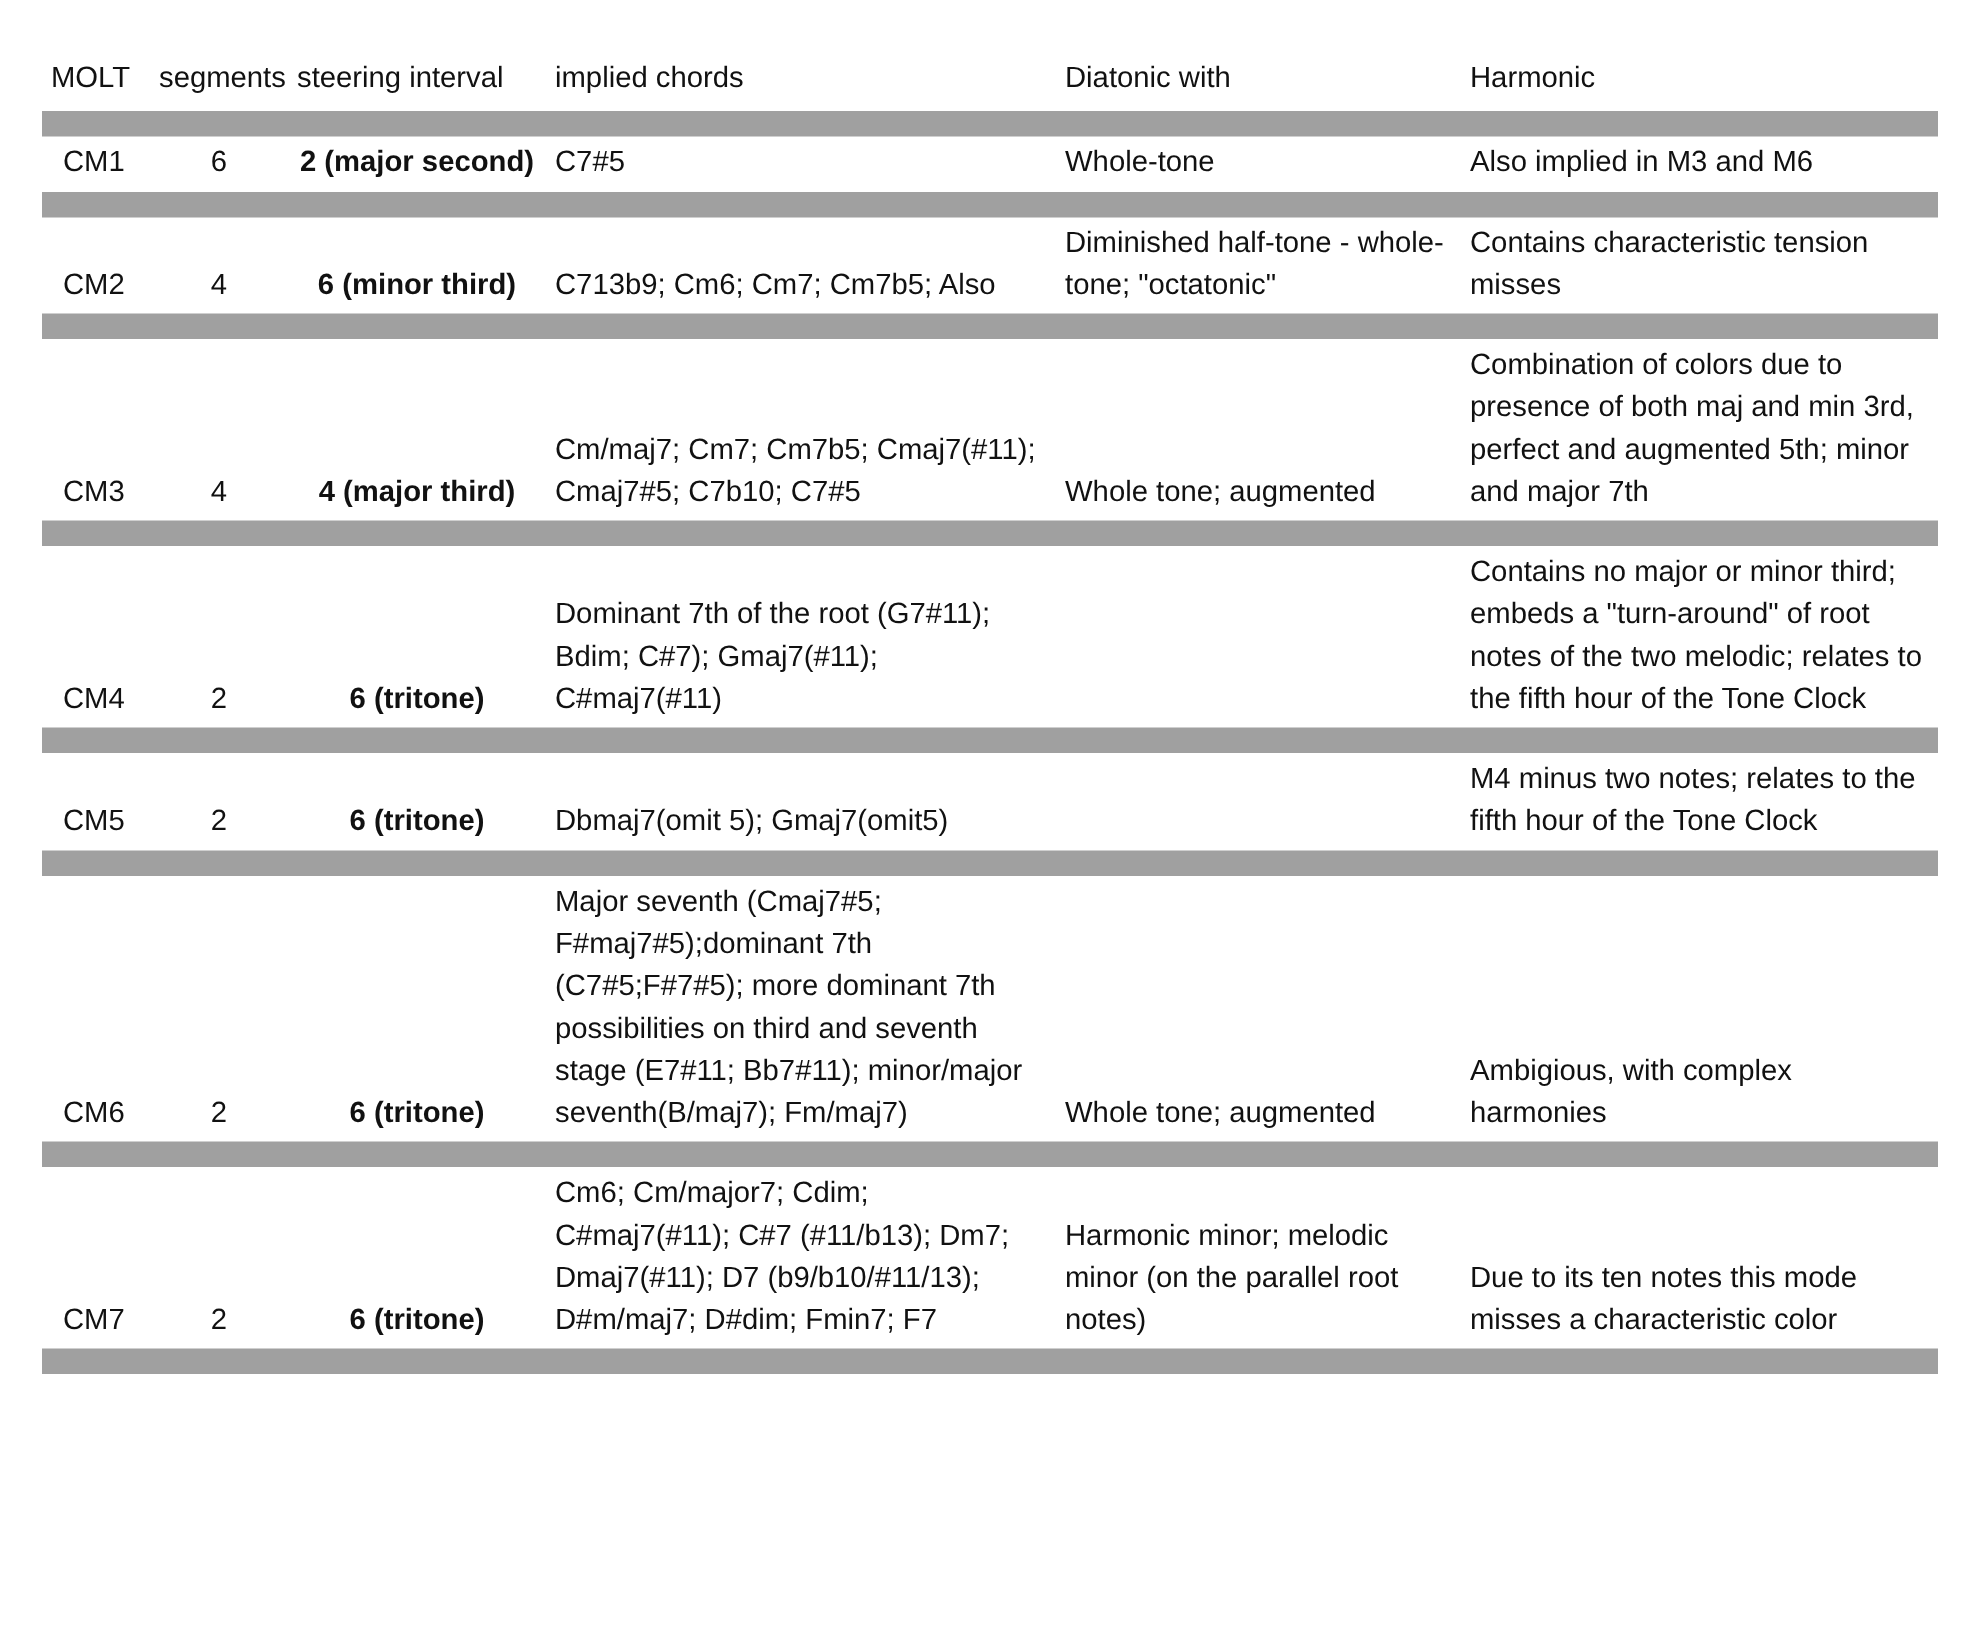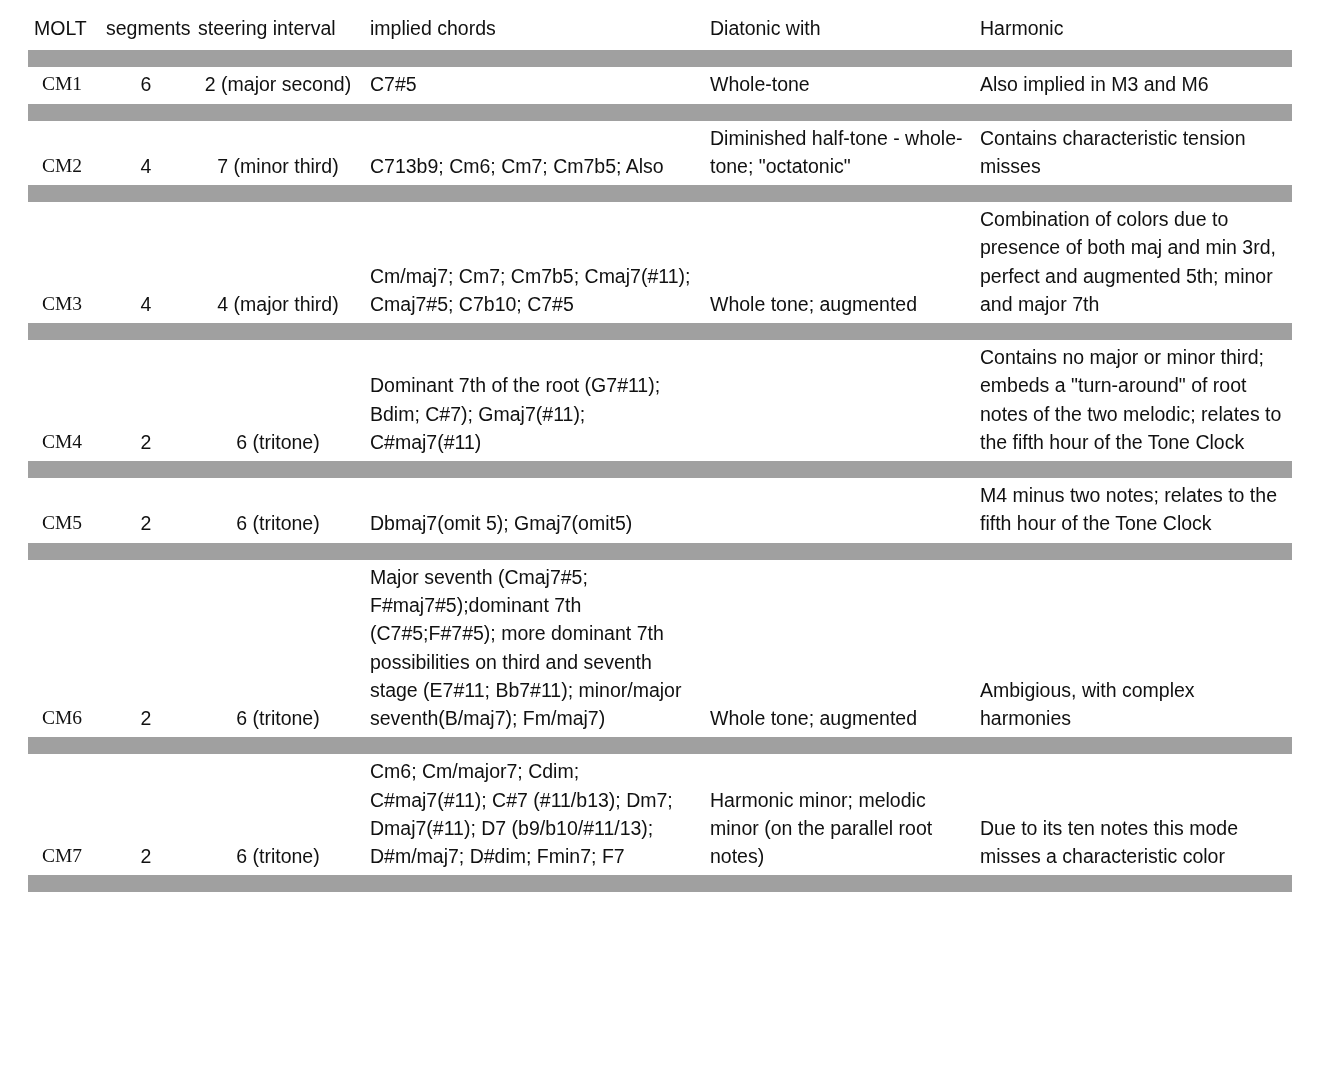--- a/index.html
+++ b/index.html
@@ -20,20 +20,21 @@
     height: 1086px;
     box-sizing: border-box;
     padding: 14px 28px 0 28px;
   }
   table.molt {
     width: 1264px;
     border-collapse: collapse;
     table-layout: fixed;
     font-size: 19.5px;
     line-height: 1.45;
+    margin-top: 24px;
   }
   table.molt col.c-molt      { width: 72px; }
   table.molt col.c-segments  { width: 92px; }
   table.molt col.c-steering  { width: 172px; }
   table.molt col.c-chords    { width: 340px; }
   table.molt col.c-scale     { width: 270px; }
   table.molt col.c-character { width: 318px; }
 
   table.molt th {
     text-align: left;
@@ -42,22 +43,22 @@
     padding: 0 6px 8px 6px;
     font-size: 19.5px;
   }
   table.molt th.num { text-align: right; }
 
   table.molt td {
     vertical-align: bottom;
     padding: 3px 6px 5px 6px;
   }
   table.molt td.num { text-align: center; }
-  table.molt td.molt-id { padding-left: 14px; font-family: Liberation Serif, serif; }
-  table.molt td.steering { text-align: center; }
+  table.molt td.molt-id { padding-left: 14px; }
+  table.molt td.steering { text-align: center; font-weight: bold; }
 
   tr.sep td {
     padding: 0;
     height: 17px;
     background: #a0a0a0;
     border: 0;
   }
 </style>
 </head>
 <body>
@@ -97,21 +98,21 @@
         <td>Also implied in M3 and M6</td>
       </tr>
 
       <tr class="sep">
         <td colspan="6" style="background: rgb(160, 160, 160);"></td>
       </tr>
 
       <tr>
         <td class="molt-id">CM2</td>
         <td class="num">4</td>
-        <td class="steering">7 (minor third)</td>
+        <td class="steering">6 (minor third)</td>
         <td>C713b9; Cm6; Cm7; Cm7b5; Also</td>
         <td>Diminished half-tone - whole-tone; "octatonic"</td>
         <td>Contains characteristic tension misses</td>
       </tr>
 
       <tr class="sep">
         <td colspan="6" style="background: rgb(160, 160, 160);"></td>
       </tr>
 
       <tr>

